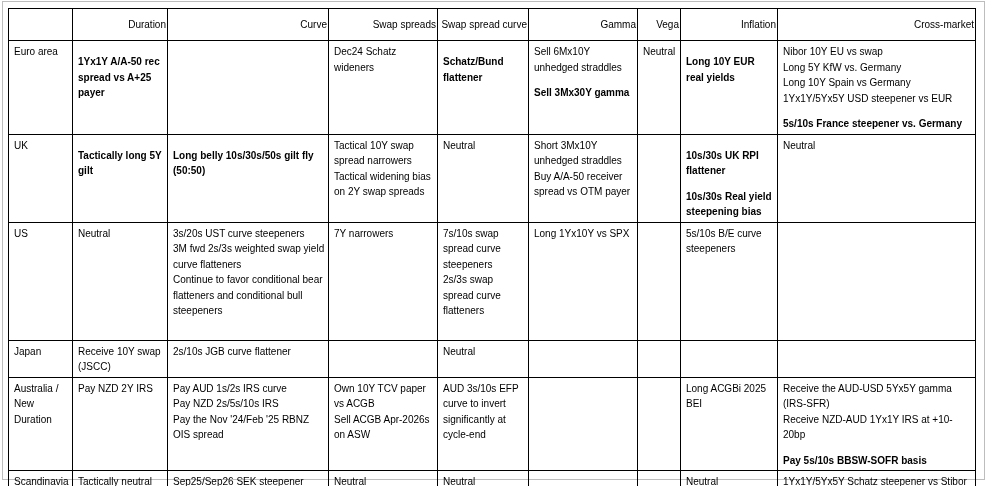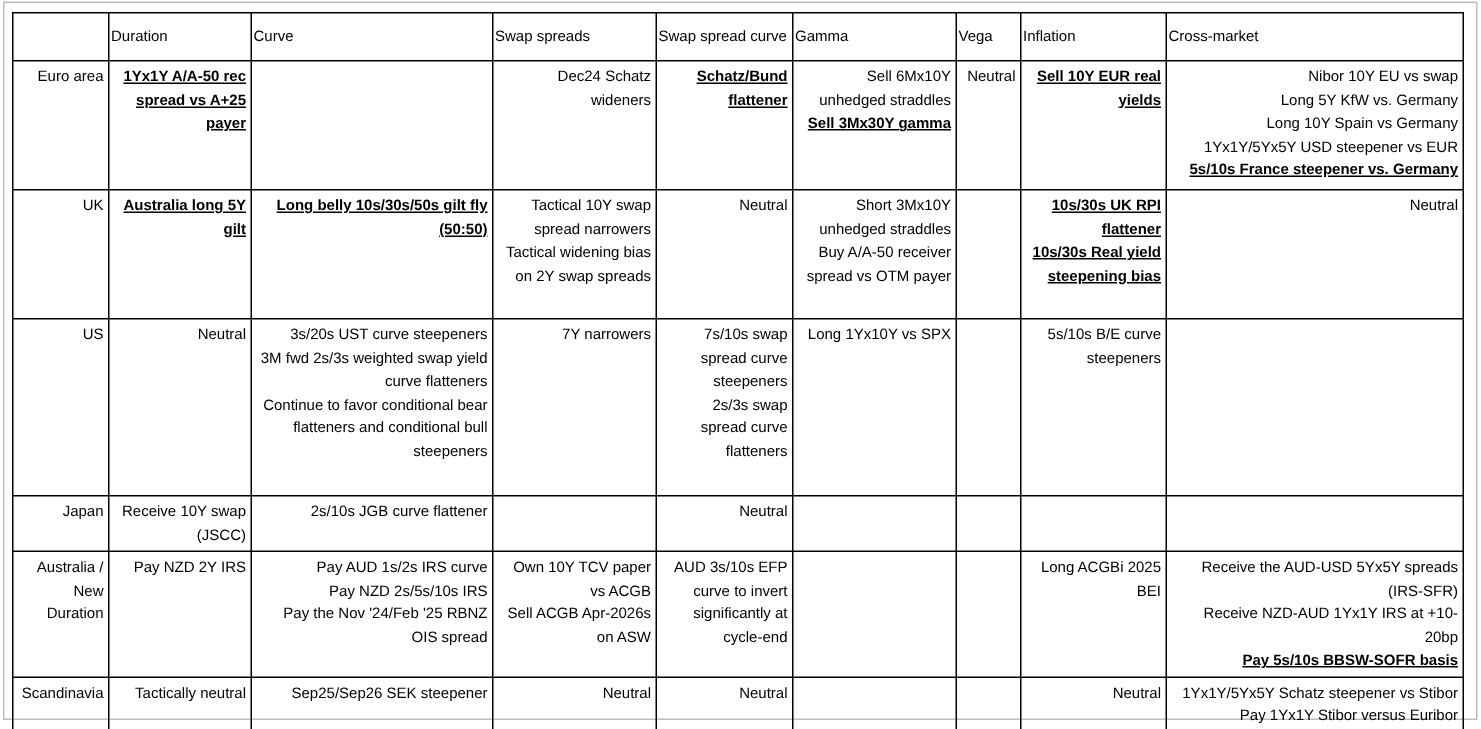--- a/index.html
+++ b/index.html
@@ -12,28 +12,28 @@
     border:1px solid #bdbdbd;background:#fff;box-sizing:border-box;
   }
   table.rec-table{
     position:absolute;left:8px;top:8px;width:967px;
     border-collapse:collapse;table-layout:fixed;
   }
   .rec-table th,.rec-table td{
     border:1px solid #000;font-size:10px;box-sizing:border-box;overflow:hidden;
   }
   .rec-table th{
-    font-weight:normal;text-align:left;vertical-align:middle;
+    font-weight:normal;text-align:right;vertical-align:middle;
     line-height:13px;padding:2px 1px;
   }
   .rec-table td{
-    vertical-align:top;text-align:right;padding:3px 3px 2px 5px;line-height:15.5px;
+    vertical-align:top;text-align:left;padding:3px 3px 2px 5px;line-height:15.5px;
   }
   .line{min-height:0;}
-  .strong{font-weight:bold;text-decoration:underline;}
+  .strong{font-weight:bold;margin-top:10px;}
 </style>
 </head>
 <body>
 
 <div class="page-frame"></div>
 
 <table class="rec-table">
   <colgroup>
     <col style="width:64px">
       <col style="width:95px">
@@ -72,34 +72,34 @@
           <div class="line strong">Schatz/Bund flattener</div>
         </td>
         <td>
           <div class="line">Sell 6Mx10Y unhedged straddles</div>
           <div class="line strong">Sell 3Mx30Y gamma</div>
         </td>
         <td>
           <div class="line">Neutral</div>
         </td>
         <td>
-          <div class="line strong">Sell 10Y EUR real yields</div>
+          <div class="line strong">Long 10Y EUR real yields</div>
         </td>
         <td>
           <div class="line">Nibor 10Y EU vs swap</div>
           <div class="line">Long 5Y KfW vs. Germany</div>
           <div class="line">Long 10Y Spain vs Germany</div>
           <div class="line">1Yx1Y/5Yx5Y USD steepener vs EUR</div>
           <div class="line strong">5s/10s France steepener vs. Germany</div>
         </td>
       </tr>
       <tr style="height: 86px; padding-left: 40px;">
         <td>UK</td>
         <td>
-          <div class="line strong">Australia long 5Y gilt</div>
+          <div class="line strong">Tactically long 5Y gilt</div>
         </td>
         <td>
           <div class="line strong">Long belly 10s/30s/50s gilt fly (50:50)</div>
         </td>
         <td>
           <div class="line">Tactical 10Y swap spread narrowers</div>
           <div class="line">Tactical widening bias on 2Y swap spreads</div>
         </td>
         <td>
           <div class="line">Neutral</div>
@@ -176,21 +176,21 @@
         </td>
         <td>
           <div class="line">AUD 3s/10s EFP curve to invert significantly at cycle-end</div>
         </td>
         <td></td>
         <td></td>
         <td>
           <div class="line">Long ACGBi 2025 BEI</div>
         </td>
         <td>
-          <div class="line">Receive the AUD-USD 5Yx5Y spreads (IRS-SFR)</div>
+          <div class="line">Receive the AUD-USD 5Yx5Y gamma (IRS-SFR)</div>
           <div class="line">Receive NZD-AUD 1Yx1Y IRS at +10-20bp</div>
           <div class="line strong">Pay 5s/10s BBSW-SOFR basis</div>
         </td>
       </tr>
       <tr style="height: 32px;">
         <td>Scandinavia</td>
         <td>
           <div class="line">Tactically neutral</div>
         </td>
         <td>

